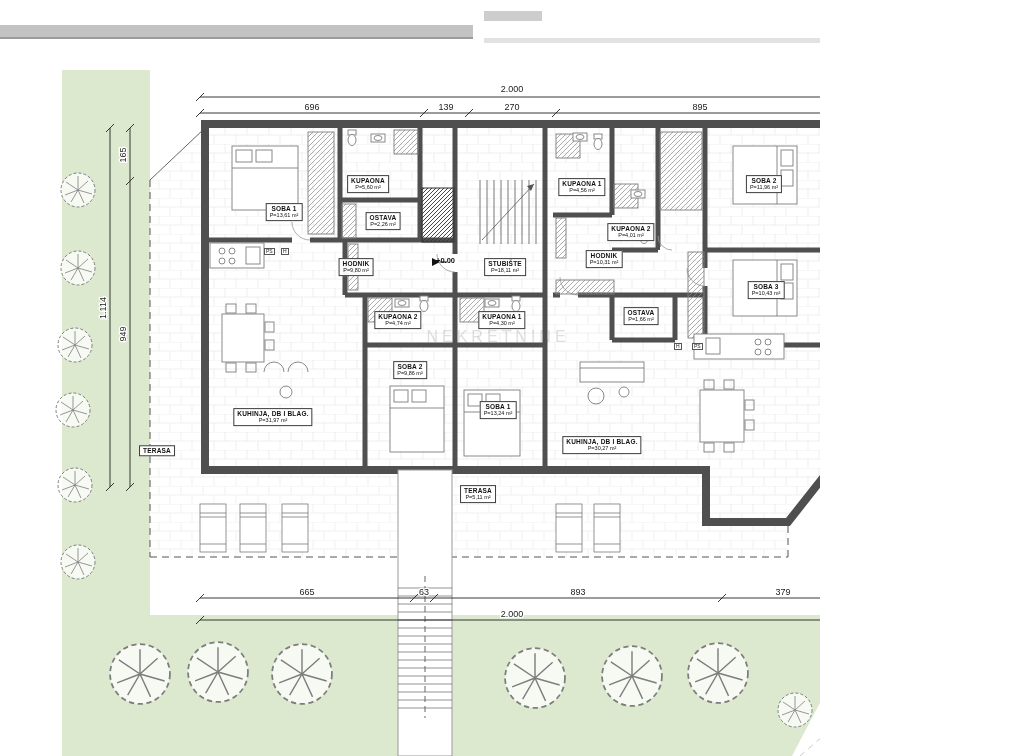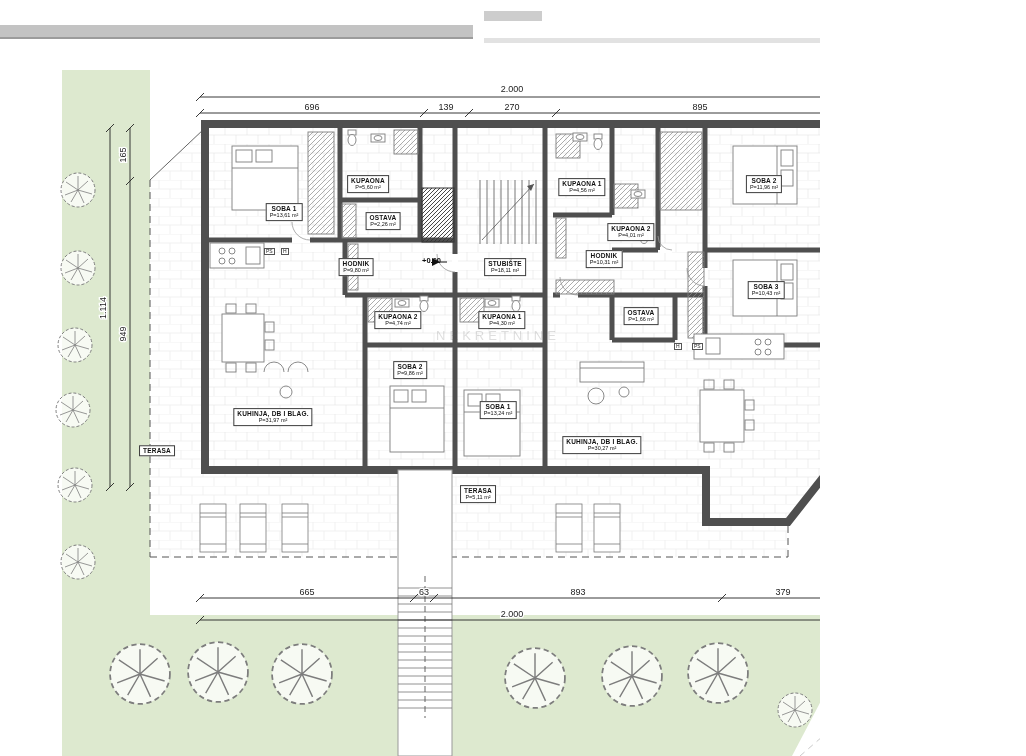--- a/index.html
+++ b/index.html
@@ -11,24 +11,24 @@
   .rlabel{position:absolute;transform:translate(-50%,-50%);background:rgba(255,255,255,.96);
           border:.5px solid #3c3c3c;padding:1px 3px;text-align:center;line-height:1.15;
           color:#111;white-space:nowrap;z-index:6}
   .rname{font-size:6.5px;font-weight:700;letter-spacing:.2px}
   .rarea{font-size:5.5px}
   .rarea:empty{display:none}
   .tlabel{position:absolute;font-size:5px;line-height:1;border:.5px solid #555;background:#fff;
           padding:0 1px;color:#222;z-index:6}
   .title{position:absolute;right:6px;top:76px;font-size:36px;font-weight:700;
          color:#3cb4e7;letter-spacing:.5px;z-index:7}
-  .entry{position:absolute;left:422px;top:256px;font-size:7.5px;font-weight:700;color:#111;z-index:6}
+  .entry{position:absolute;left:436px;top:256px;font-size:7.5px;font-weight:700;color:#111;z-index:6}
   .wmark{position:absolute;left:398px;top:326px;width:200px;text-align:center;z-index:2;pointer-events:none}
   .wmark .big{font-size:56px;font-weight:700;color:rgba(90,90,90,.14);line-height:1}
-  .wmark .small{font-size:13px;letter-spacing:4px;color:rgba(90,90,90,.20);margin-top:2px}
+  .wmark .small{font-size:16px;letter-spacing:4px;color:rgba(90,90,90,.20);margin-top:2px}
 </style>
 </head>
 <body>
 
 <div class="stage">
 
 <svg width="1026" height="756" viewBox="0 0 1026 756">
   <defs>
     <pattern id="pav" width="22" height="18" patternUnits="userSpaceOnUse">
       <path d="M0 0H22M0 9H22M5 0V9M16 9V18" stroke="#dcdcdc" stroke-width="0.7" fill="none"></path>

